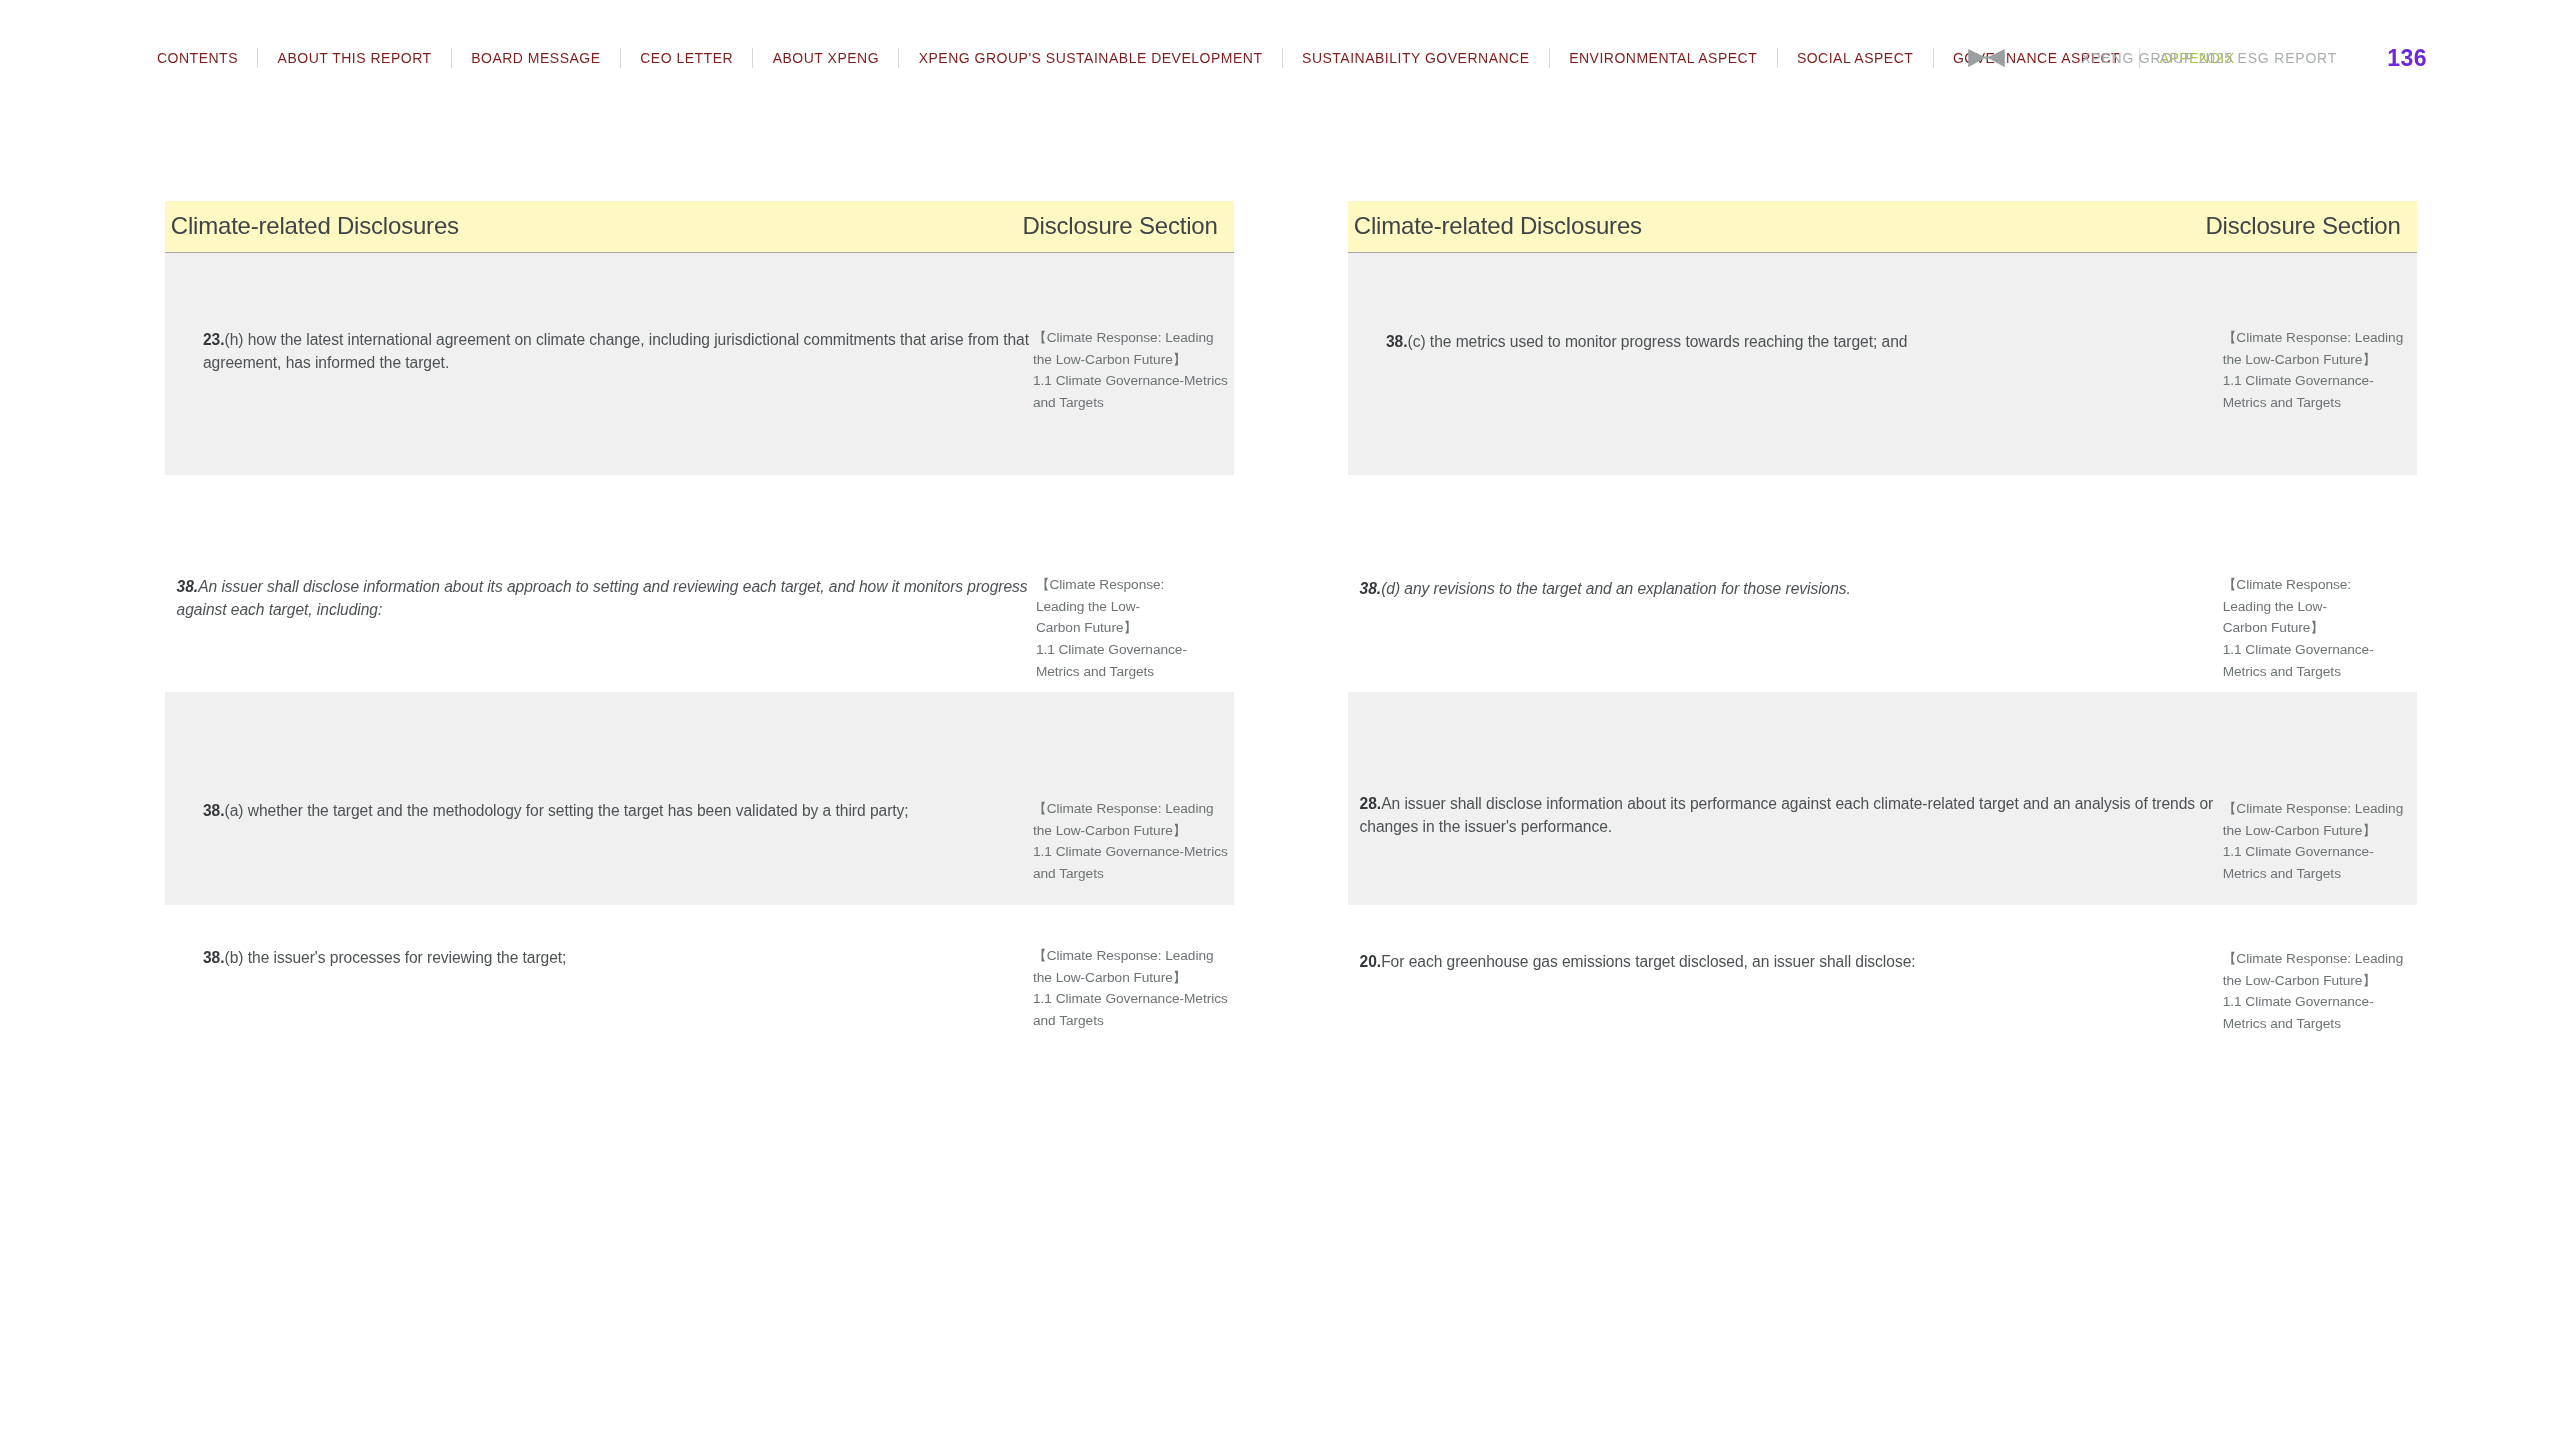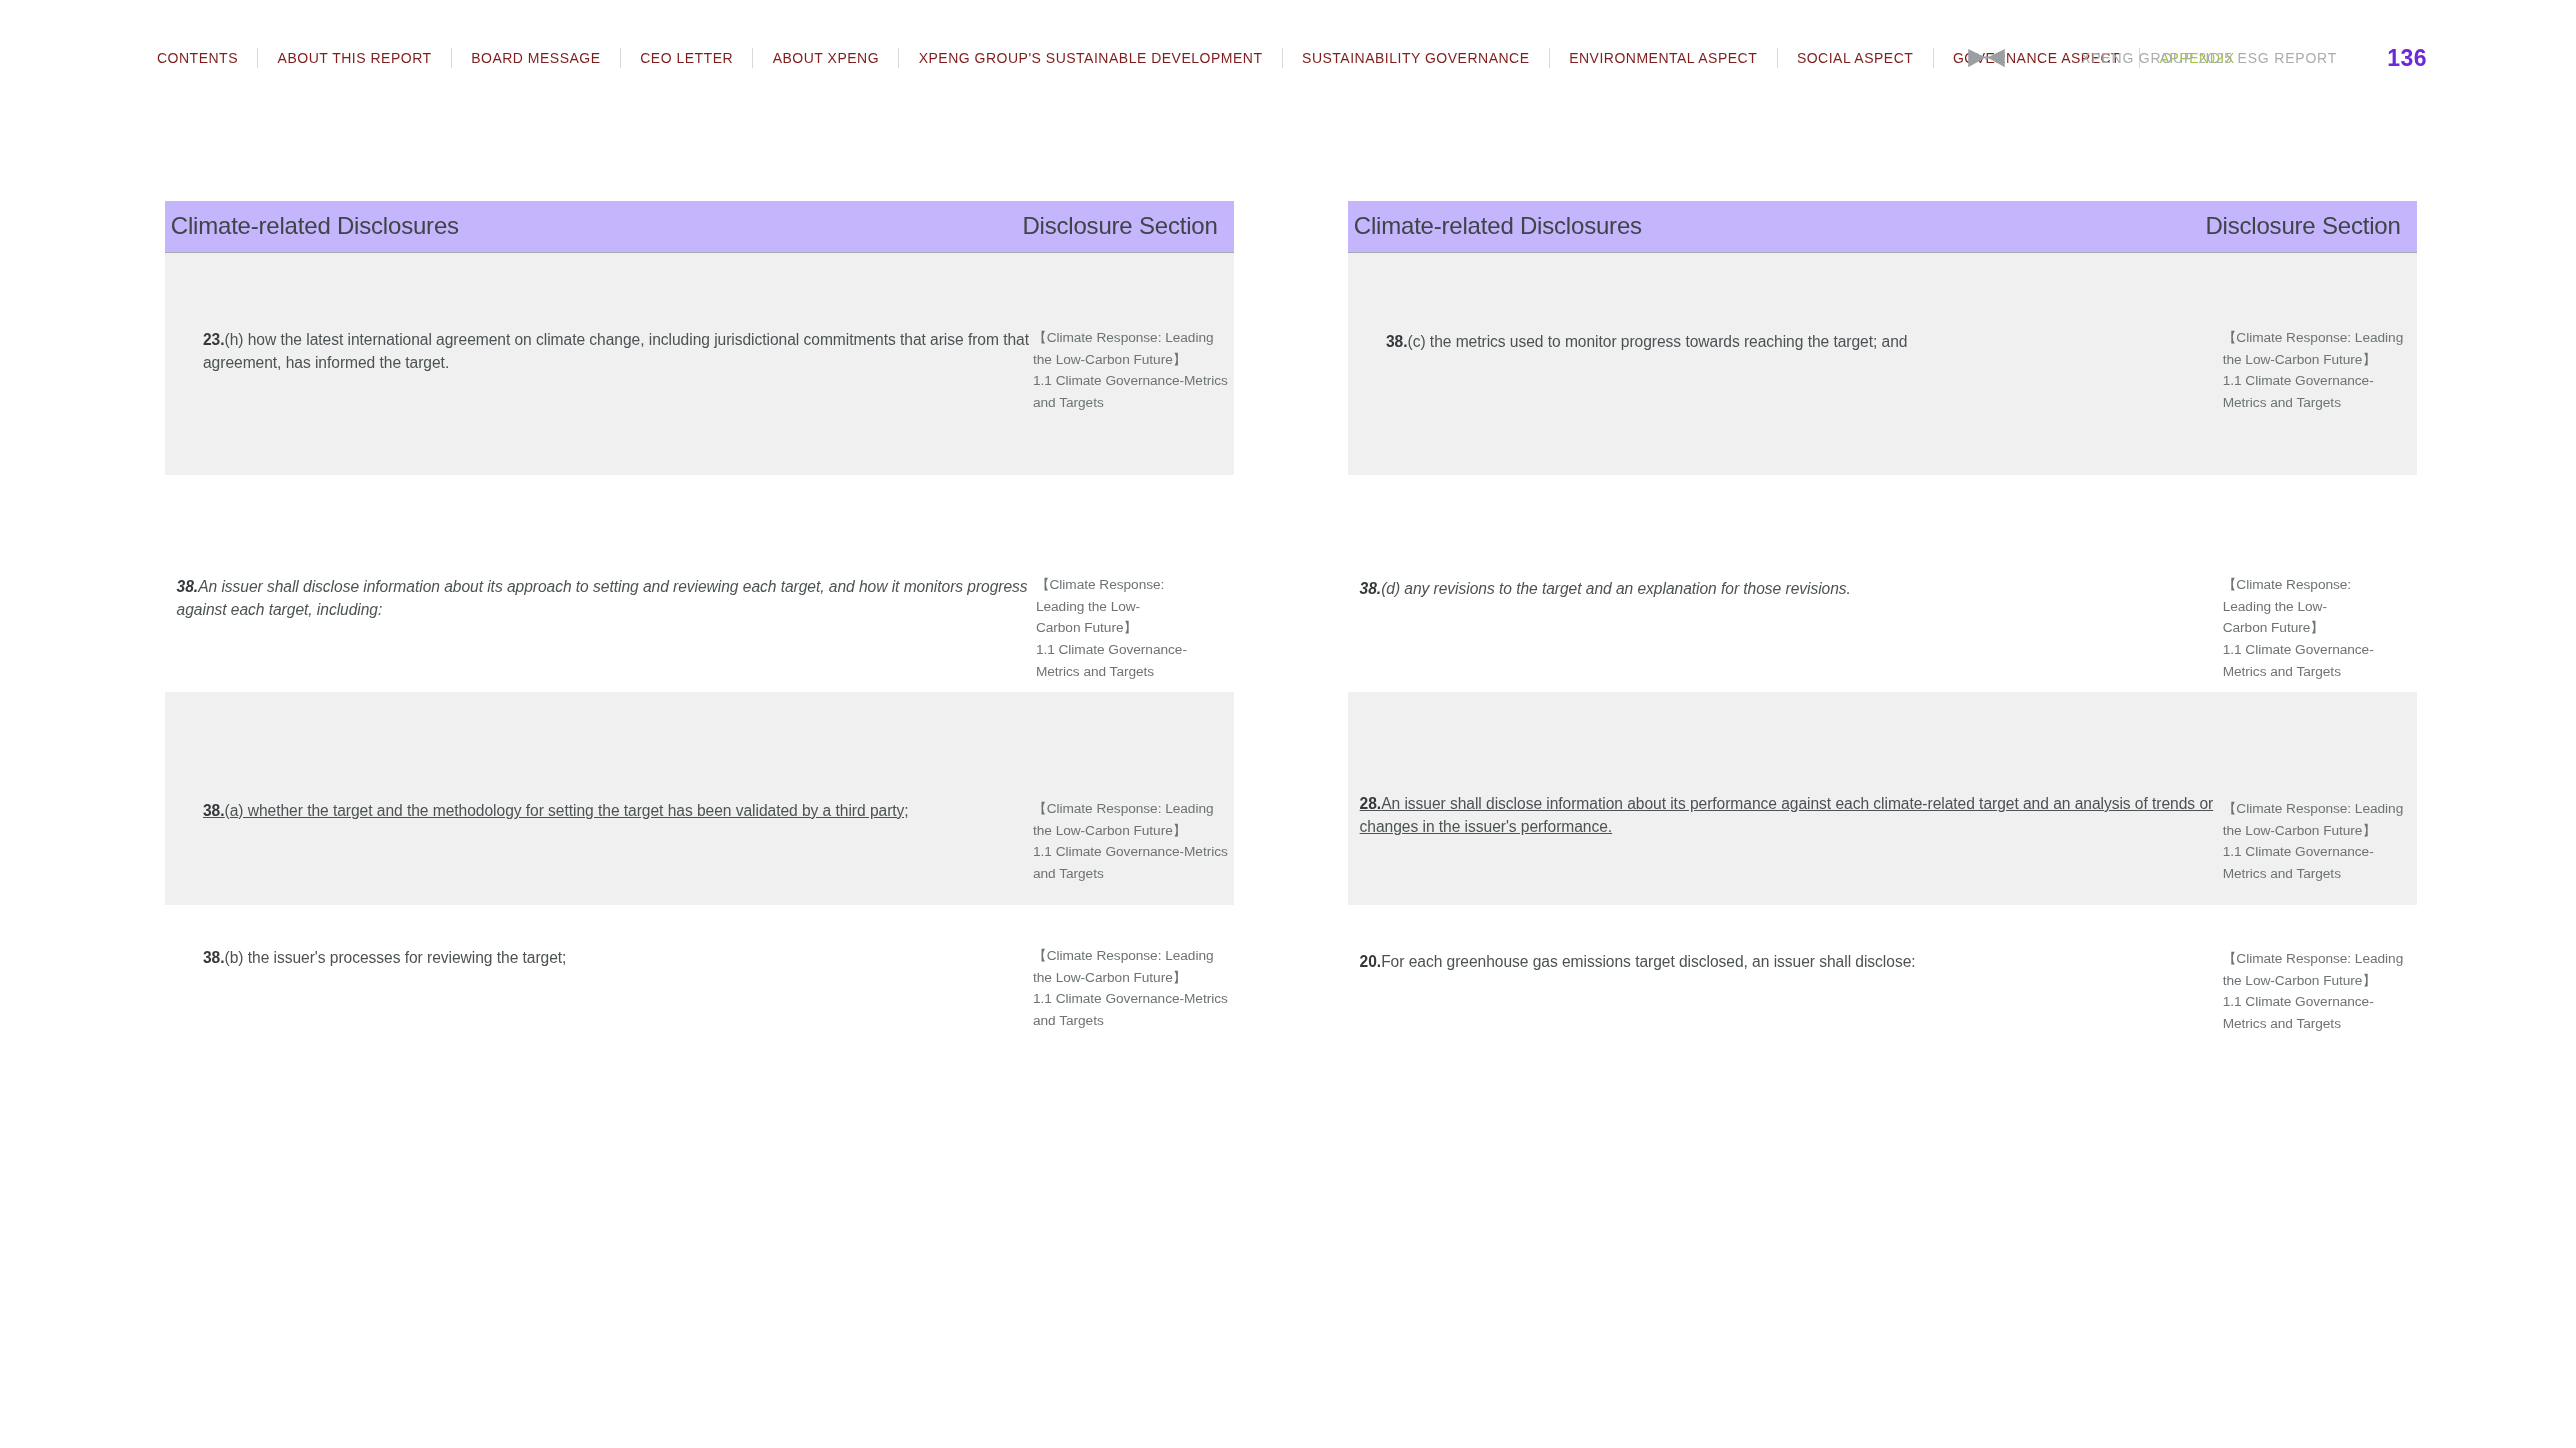--- a/index.html
+++ b/index.html
@@ -86,21 +86,21 @@
   .sheet {
     position: absolute;
     top: 201px;
   }
   .sheet.left  { left: 165px;  width: 1069px; }
   .sheet.right { left: 1348px; width: 1069px; }
 
   .tbl-head {
     position: relative;
     height: 51px;
-    background: #c4b5fd;
+    background: #fef9c3;
     display: flex;
     align-items: center;
     justify-content: space-between;
     padding: 0 16.4px 0 5.8px;
     box-sizing: border-box;
   }
   .tbl-head-title {
     font-size: 24px;
     color: #3f4447;
     letter-spacing: -0.2px;
@@ -147,21 +147,21 @@
   
   .r1 { height: 222px; }
   .r1 .cell-disclosure { padding: 76px 0 0 38px; }
   .r1 .cell-section    { padding: 74px 0 0 1px; }
 
   .r2 { height: 217px; }
   .r2 .cell-disclosure { padding: 101px 0 0 11.6px; font-style: italic; }
   .r2 .cell-section    { padding: 99px 0 0 3.9px; }
 
   .r3 { height: 213px; }
-  .r3 .cell-disclosure { padding: 108px 0 0 38px; text-decoration: underline; }
+  .r3 .cell-disclosure { padding: 108px 0 0 38px; }
   .r3 .cell-section    { padding: 106px 0 0 1px; }
 
   .r4 { height: 174px; }
   .r4 .cell-disclosure { padding: 42px 0 0 38px; }
   .r4 .cell-section    { padding: 40px 0 0 1px; }
 
   
   .sheet.right .r1 .cell-disclosure { padding-top: 78px; }
   .sheet.right .r1 .cell-section    { padding-top: 74px; padding-left: 7.7px; }
   .sheet.right .r2 .cell-disclosure { padding-top: 103px; padding-left: 11.6px; }

